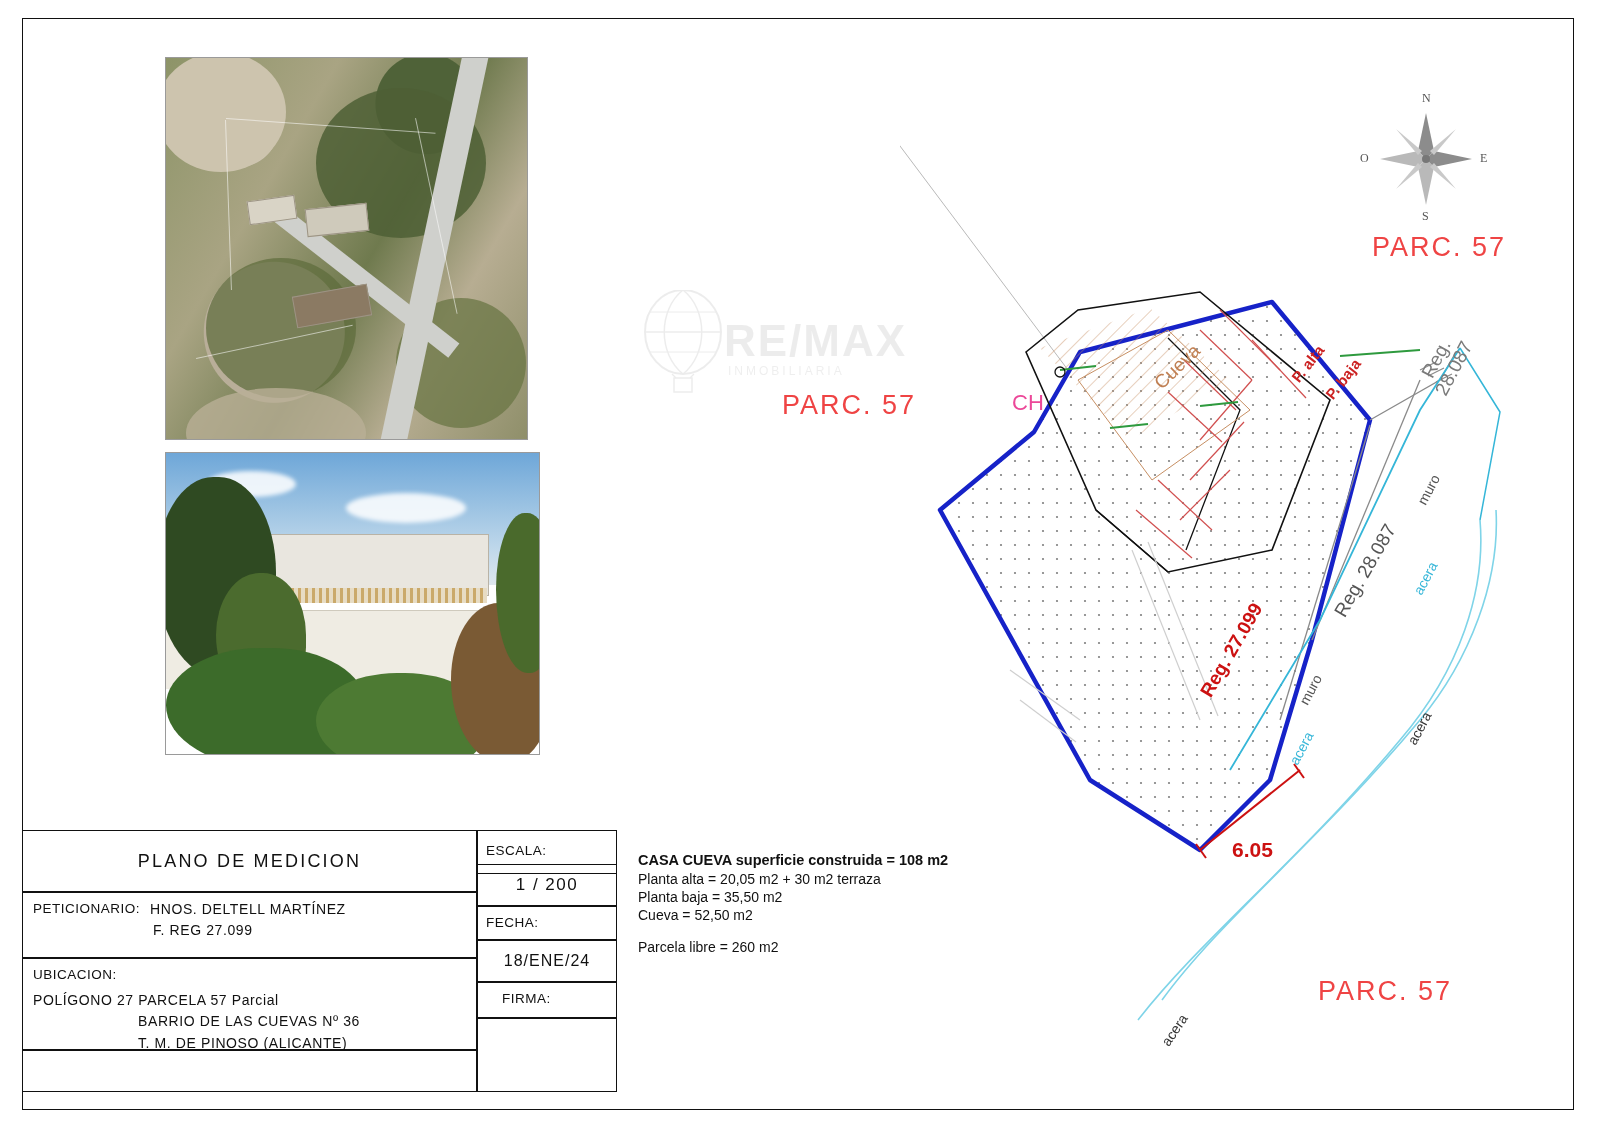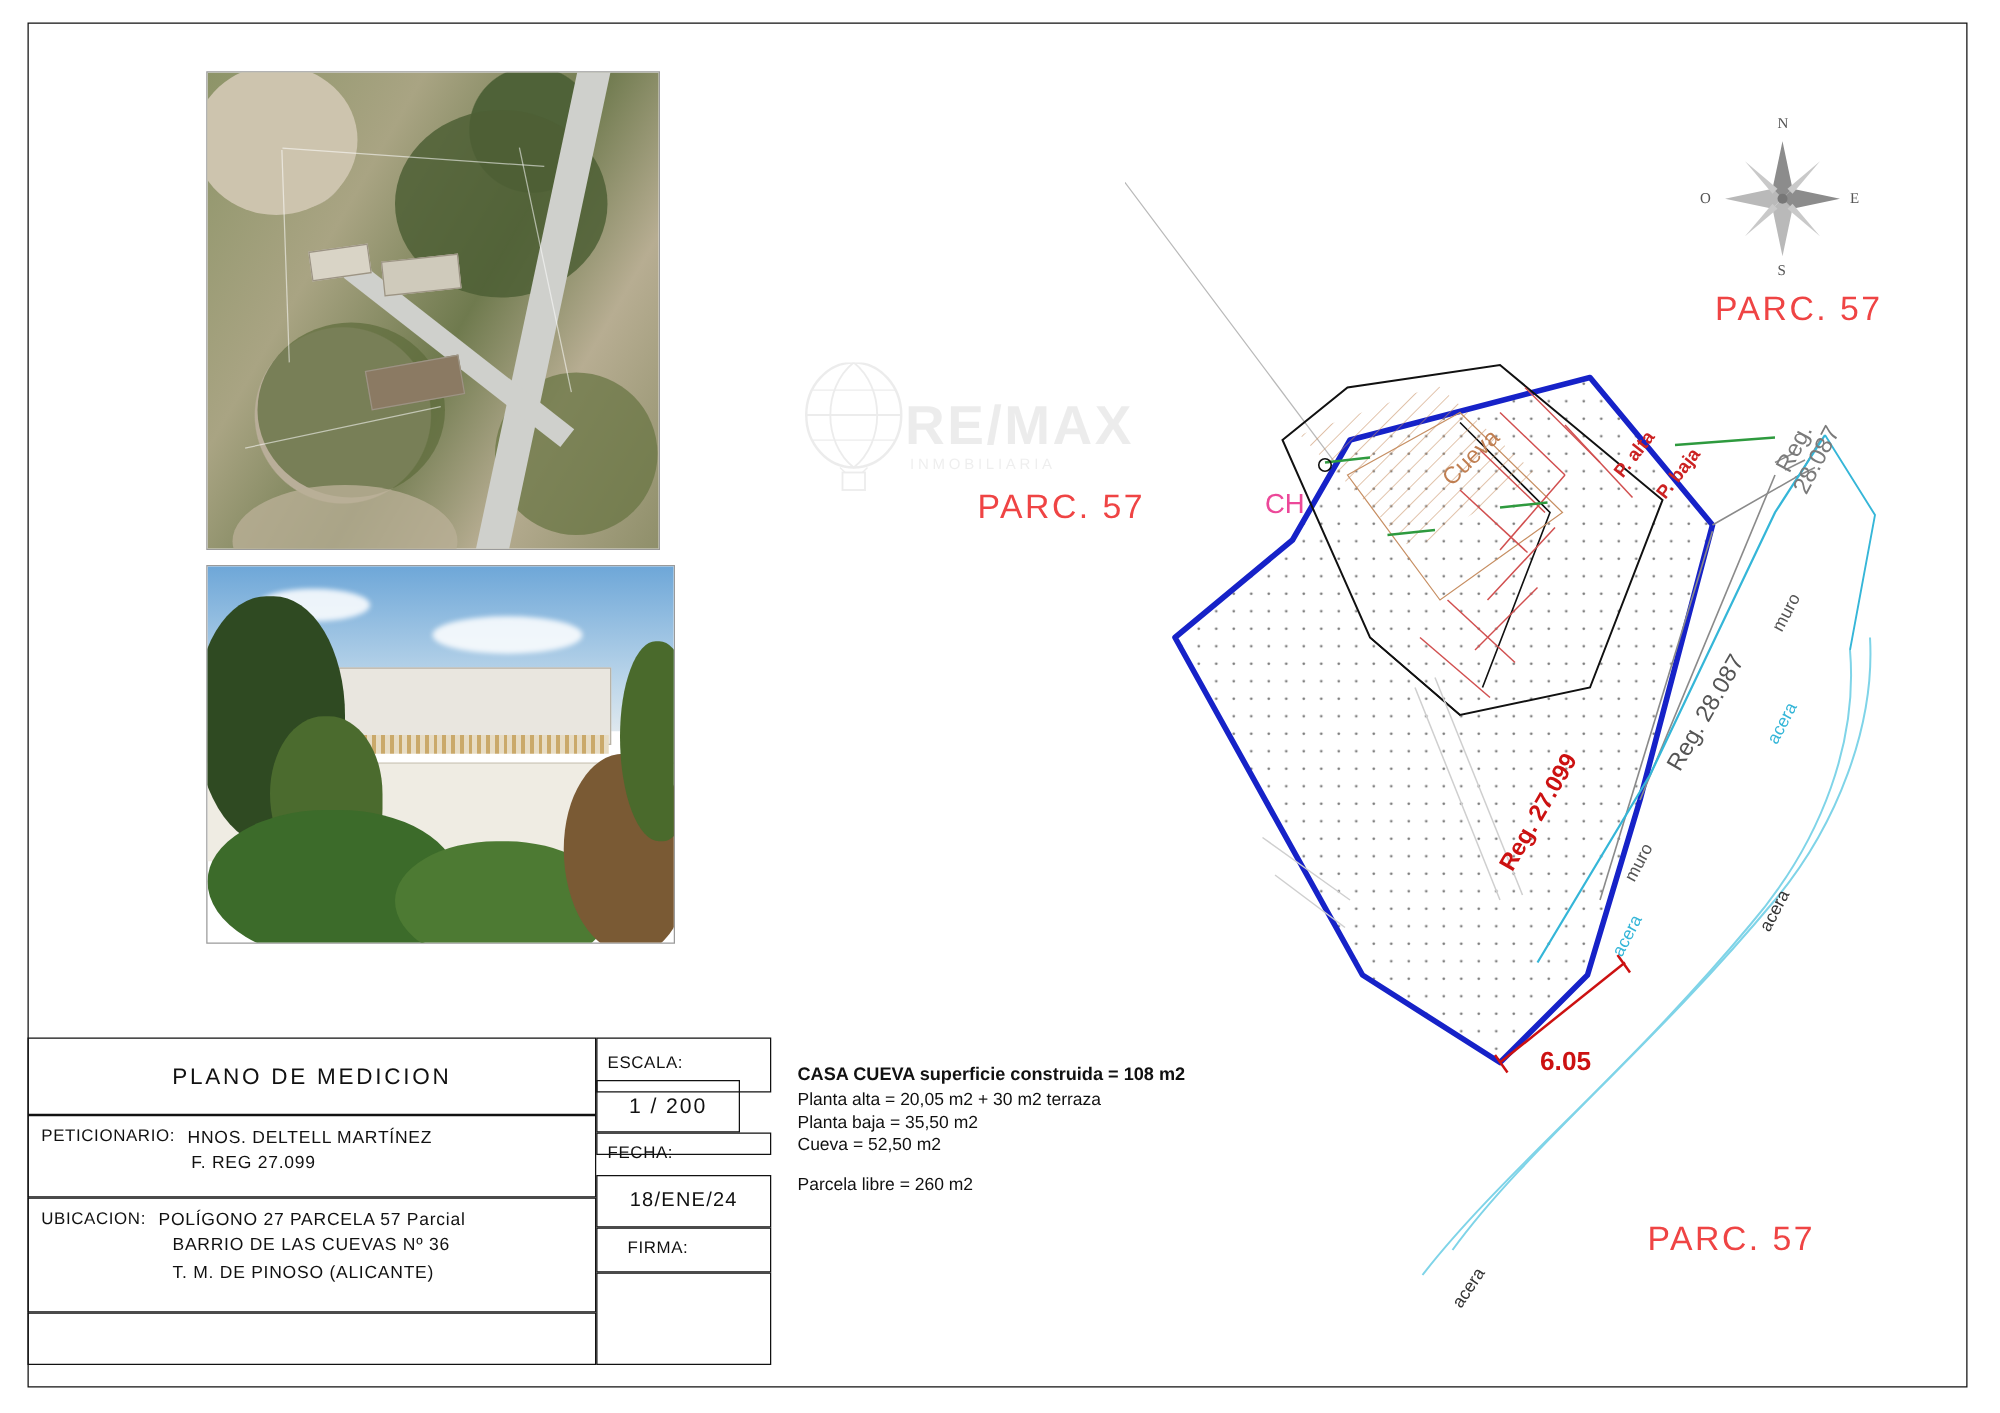--- a/index.html
+++ b/index.html
@@ -123,40 +123,40 @@
   <div class="cell" style="left:0;top:62px;width:455px;height:66px;padding:8px 10px;">
     <div style="display:flex;gap:10px;">
       <span class="label">PETICIONARIO:</span>
       <span class="val">HNOS.  DELTELL  MARTÍNEZ</span>
     </div>
     <div style="margin-left:120px;margin-top:4px;">
       <span class="val">F.  REG  27.099</span>
     </div>
   </div>
   <div class="cell" style="left:0;top:128px;width:455px;height:92px;padding:8px 10px;">
-    <div style="display:flex;gap:10px;">
+    <div style="display:flex;gap:10px;flex-direction:column;">
       <span class="label">UBICACION:</span>
       <span class="val">POLÍGONO 27   PARCELA 57 Parcial</span>
     </div>
     <div style="margin-left:105px;margin-top:4px;">
       <span class="val">BARRIO  DE  LAS  CUEVAS  Nº  36</span>
     </div>
     <div style="margin-left:105px;margin-top:4px;">
       <span class="val">T.  M.  DE  PINOSO  (ALICANTE)</span>
     </div>
   </div>
   <div class="cell" style="left:0;top:220px;width:455px;height:42px;"></div>
 
   <div class="cell" style="left:455px;top:0;width:140px;height:44px;padding:10px 8px;">
     <span class="label">ESCALA:</span>
   </div>
-  <div class="cell" style="left:455px;top:34px;width:115px;height:42px;display:flex;align-items:center;justify-content:center;">
+  <div class="cell" style="left:455px;top:34px;width:140px;height:42px;display:flex;align-items:center;justify-content:center;">
     <span class="val" style="font-size:17px;letter-spacing:1.5px;">1 / 200</span>
   </div>
-  <div class="cell" style="left:455px;top:76px;width:140px;height:18px;padding:6px 8px;">
+  <div class="cell" style="left:455px;top:76px;width:140px;height:34px;padding:6px 8px;">
     <span class="label">FECHA:</span>
   </div>
   <div class="cell" style="left:455px;top:110px;width:140px;height:42px;display:flex;align-items:center;justify-content:center;">
     <span class="val" style="font-size:16px;letter-spacing:1px;">18/ENE/24</span>
   </div>
   <div class="cell" style="left:455px;top:152px;width:140px;height:36px;padding:6px 24px;">
     <span class="label">FIRMA:</span>
   </div>
   <div class="cell" style="left:455px;top:188px;width:140px;height:74px;"></div>
 </div>

